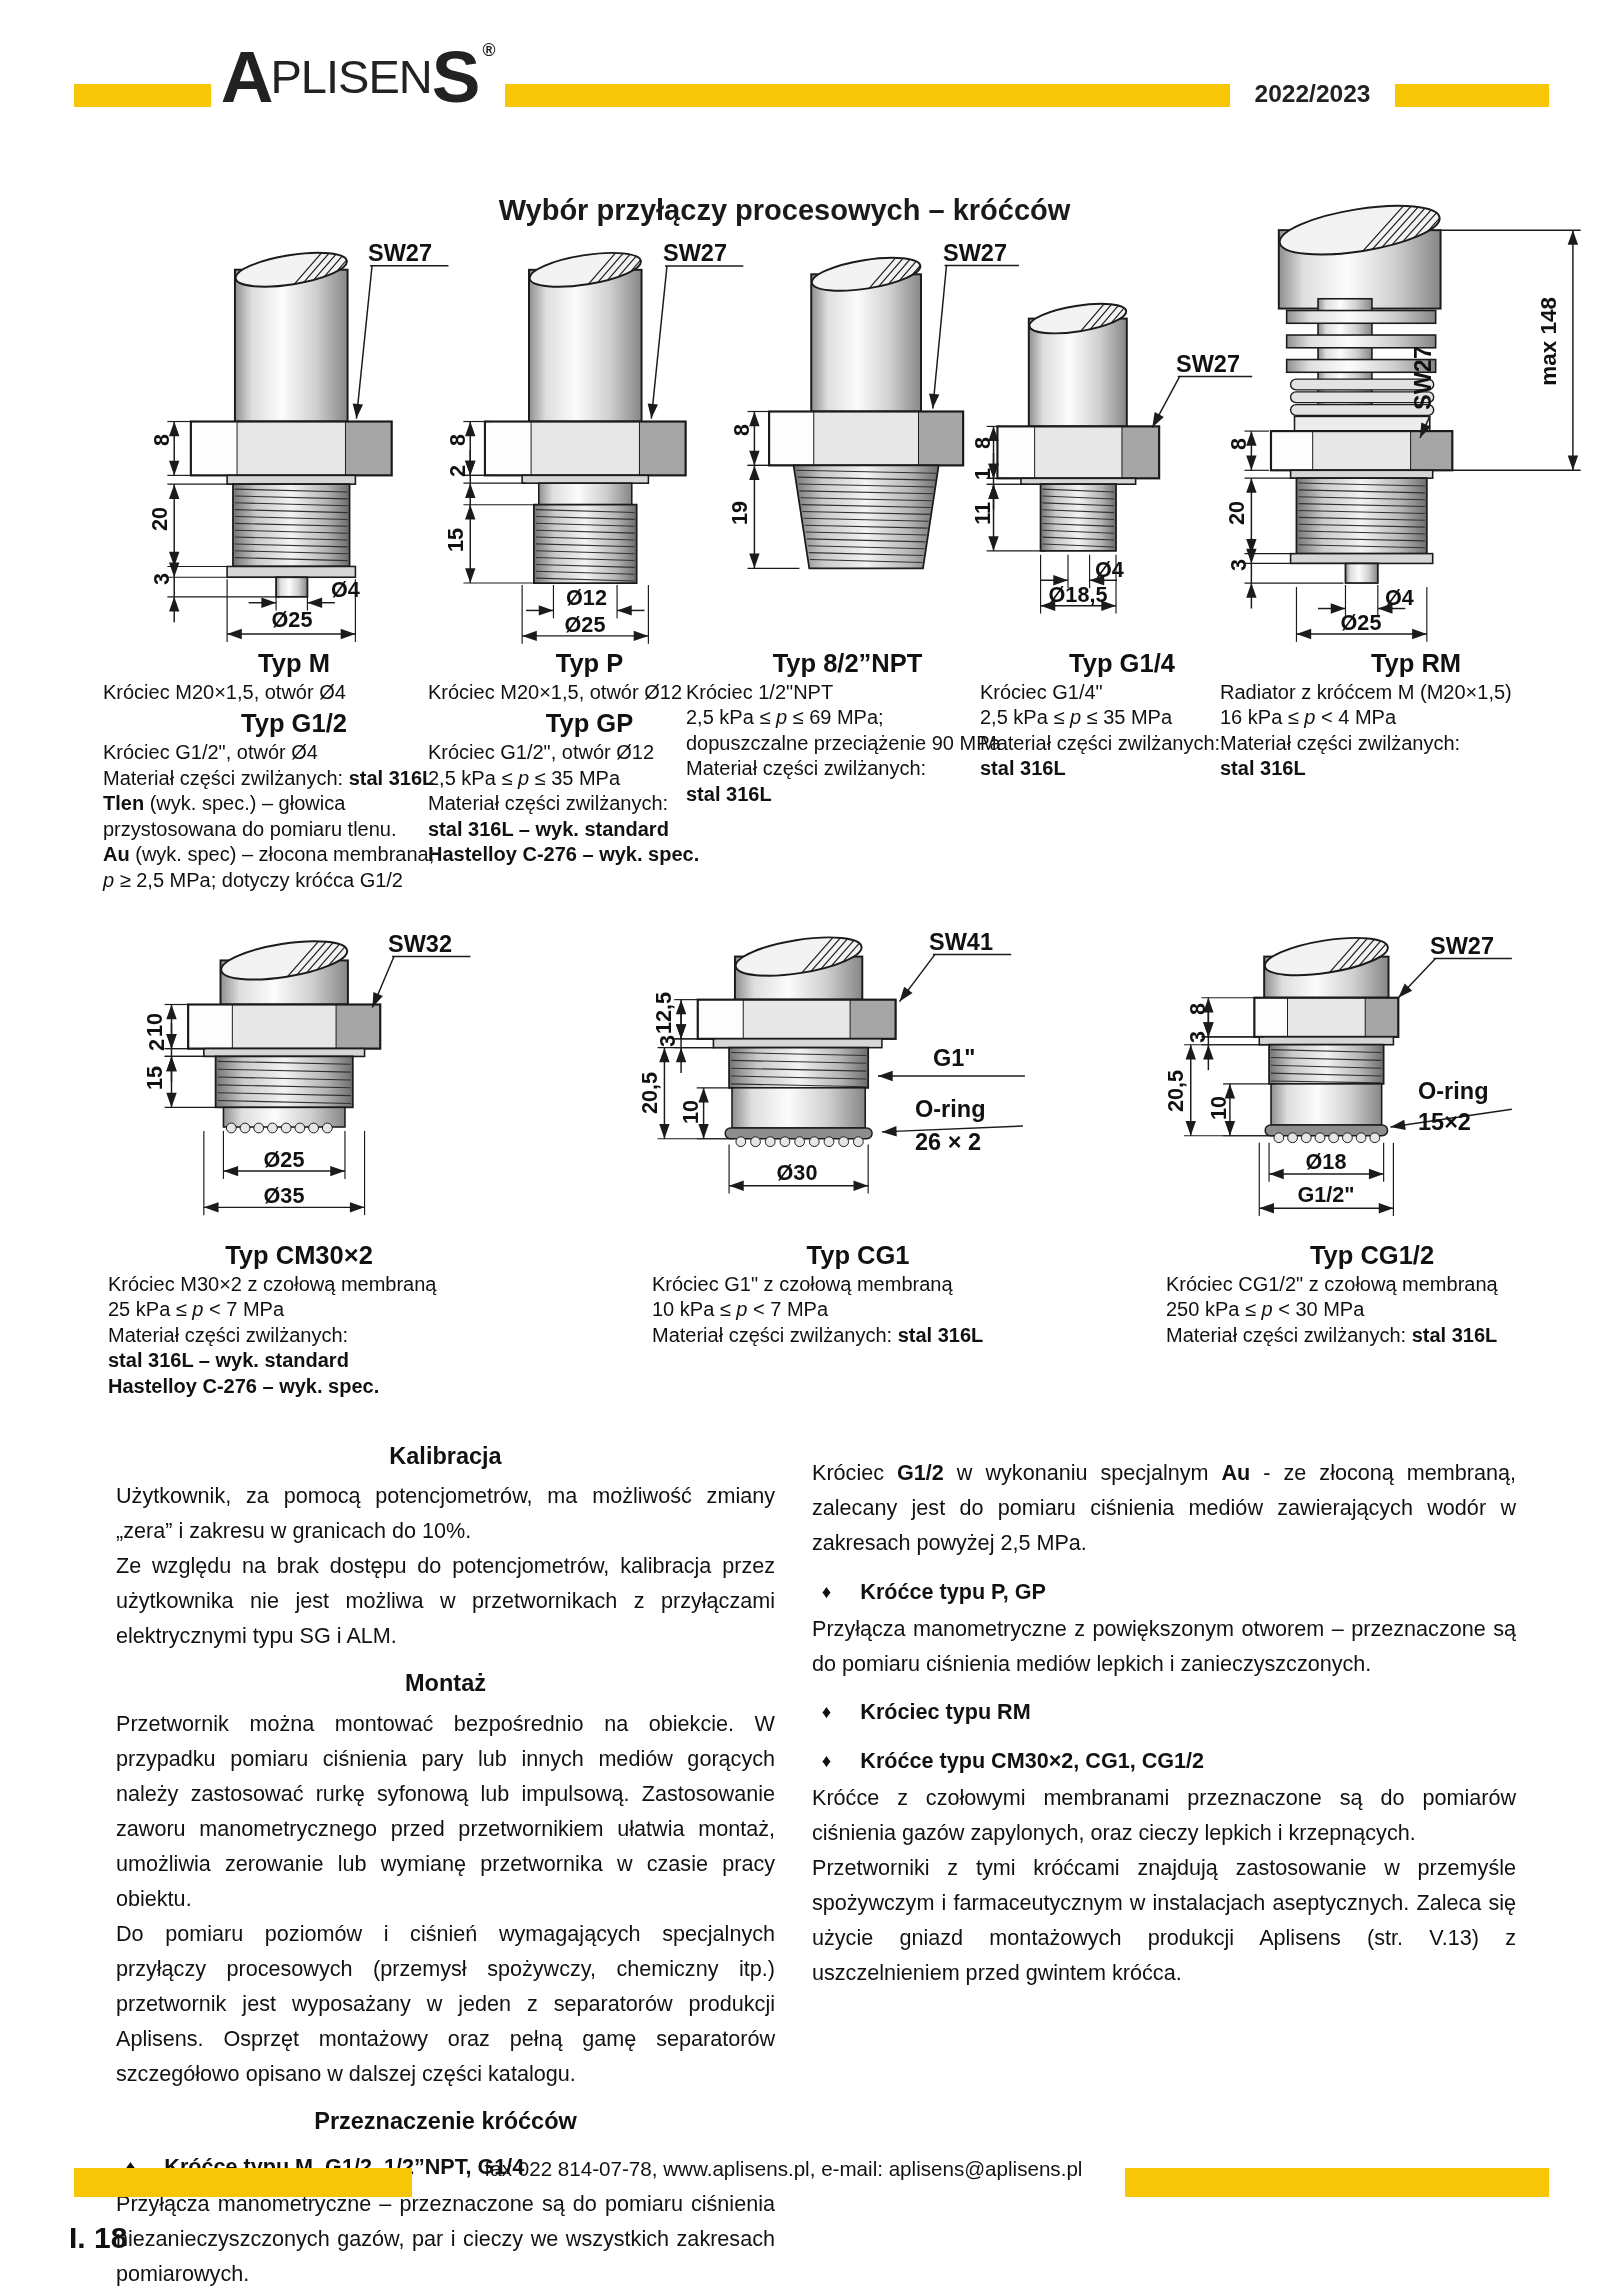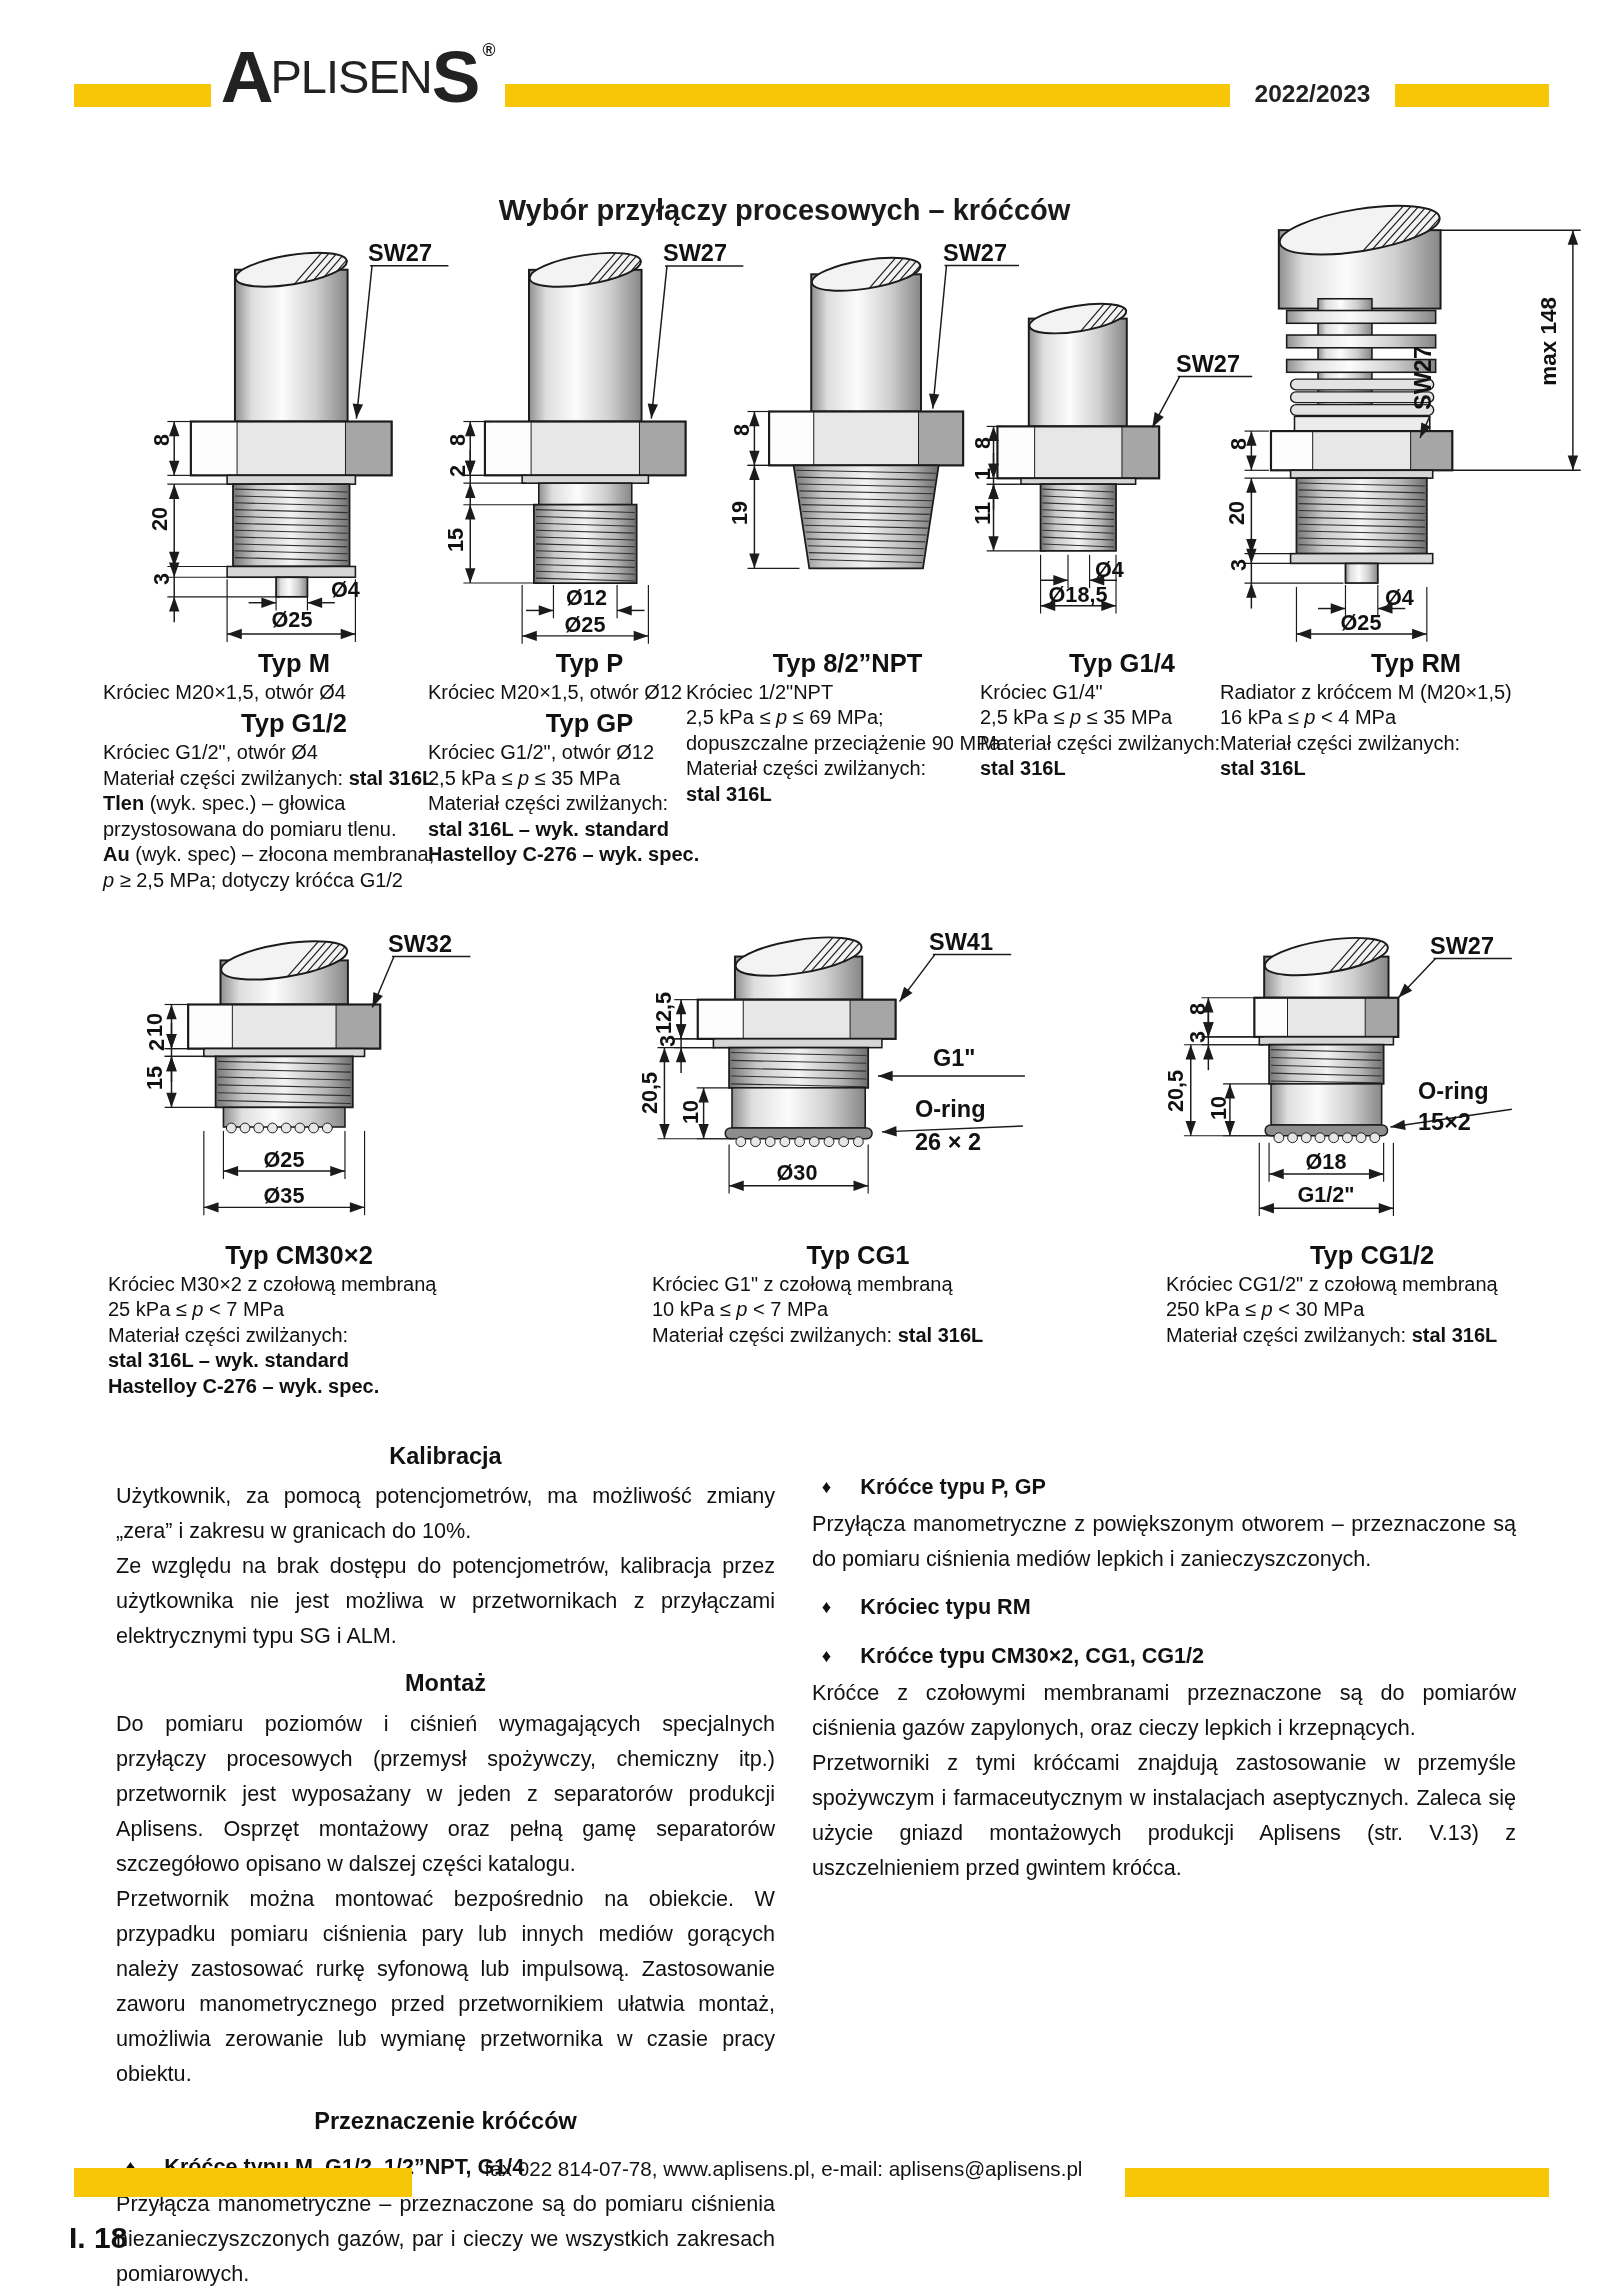--- a/index.html
+++ b/index.html
@@ -867,30 +867,31 @@
       <div class="cap-line"><span>Króciec CG1/2" z czołową membraną</span></div>
       <div class="cap-line"><span>250 kPa ≤ </span><span style="font-style: italic;">p</span><span> &lt; 30 MPa</span></div>
       <div class="cap-line"><span>Materiał części zwilżanych: </span><span style="font-weight: 700;">stal 316L</span></div>
     </div>
 
   <div class="col" style="left:116px;top:1426px;width:659px;">
       <div class="sec-h">Kalibracja</div>
       <div class="sec-p"><span>Użytkownik, za pomocą potencjometrów, ma możliwość zmiany „zera” i zakresu w granicach do 10%.</span></div>
       <div class="sec-p"><span>Ze względu na brak dostępu do potencjometrów, kalibracja przez użytkownika nie jest możliwa w przetwornikach z przyłączami elektrycznymi typu SG i ALM.</span></div>
       <div class="sec-h">Montaż</div>
+      <div class="sec-p"><span>Przetwornik można montować bezpośrednio na obiekcie. W przypadku pomiaru ciśnienia pary lub innych mediów gorących należy zastosować rurkę syfonową lub impulsową. Zastosowanie zaworu manometrycznego przed przetwornikiem ułatwia montaż, umożliwia zerowanie lub wymianę przetwornika w czasie pracy obiektu.</span></div>
       <div class="sec-p"><span>Do pomiaru poziomów i ciśnień wymagających specjalnych przyłączy procesowych (przemysł spożywczy, chemiczny itp.) przetwornik jest wyposażany w jeden z separatorów produkcji Aplisens. Osprzęt montażowy oraz pełną gamę separatorów szczegółowo opisano w dalszej części katalogu.</span></div>
-      <div class="sec-p"><span>Przetwornik można montować bezpośrednio na obiekcie. W przypadku pomiaru ciśnienia pary lub innych mediów gorących należy zastosować rurkę syfonową lub impulsową. Zastosowanie zaworu manometrycznego przed przetwornikiem ułatwia montaż, umożliwia zerowanie lub wymianę przetwornika w czasie pracy obiektu.</span></div>
       <div class="sec-h">Przeznaczenie króćców</div>
       <div class="sec-bullet">
         <span class="diam">♦</span>
         <span><span>Króćce typu M, G1/2, 1/2”NPT, G1/4</span></span>
       </div>
       <div class="sec-p"><span>Przyłącza manometryczne – przeznaczone są do pomiaru ciśnienia niezanieczyszczonych gazów, par i cieczy we wszystkich zakresach pomiarowych.</span></div>
     </div>
   <div class="col col-right" style="left:812px;top:1426px;width:704px;">
+      <div class="sec-p"><span>Króciec </span><span style="font-weight: 700;">G1/2</span><span> w wykonaniu specjalnym </span><span style="font-weight: 700;">Au</span><span> - ze złoconą membraną, zalecany jest do pomiaru ciśnienia mediów zawierających wodór w zakresach powyżej 2,5 MPa.</span></div>
       <div class="sec-bullet">
         <span class="diam">♦</span>
         <span><span>Króćce typu P, GP</span></span>
       </div>
       <div class="sec-p"><span>Przyłącza manometryczne z powiększonym otworem – przeznaczone są do pomiaru ciśnienia mediów lepkich i zanieczyszczonych.</span></div>
       <div class="sec-bullet">
         <span class="diam">♦</span>
         <span><span>Króciec typu RM</span></span>
       </div>
       <div class="sec-bullet">

